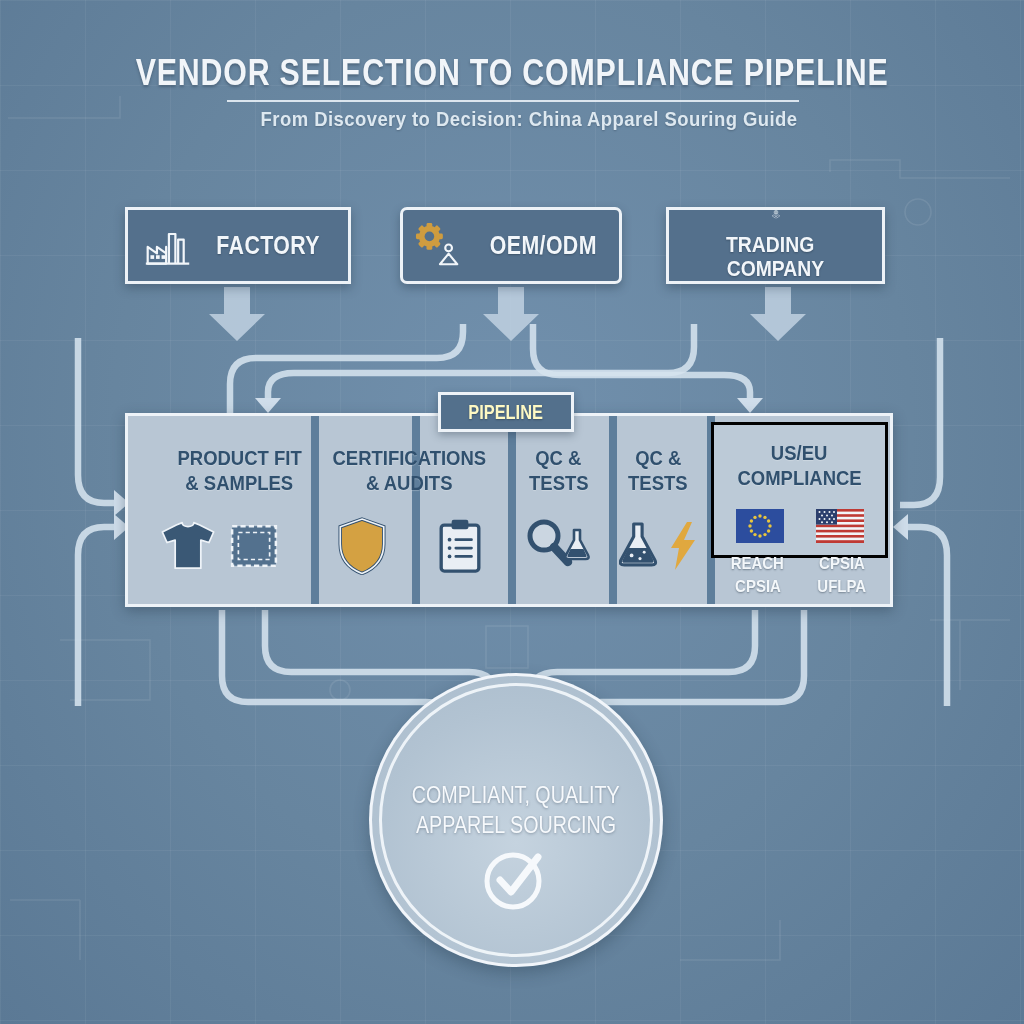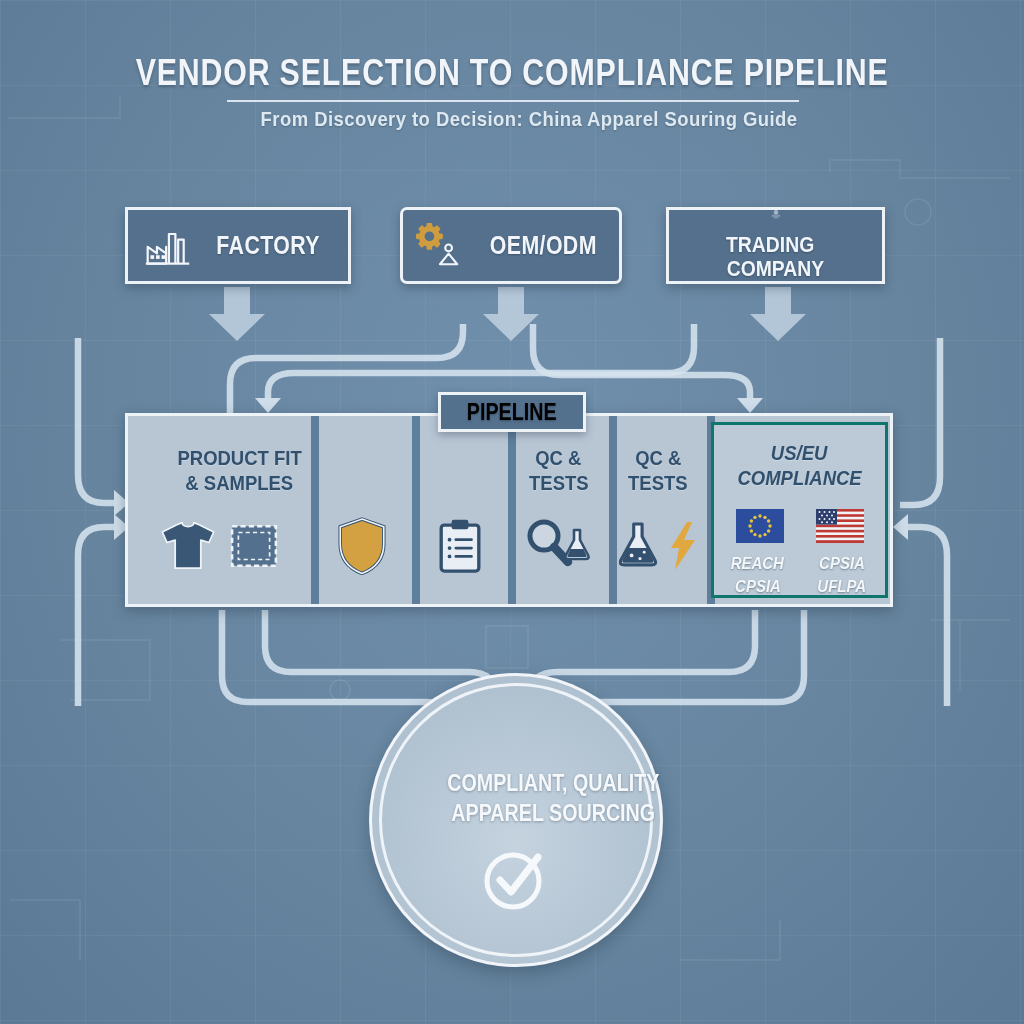--- a/index.html
+++ b/index.html
@@ -62,54 +62,53 @@
   .stage-head{
     position:absolute; top:30px; text-align:center; color:#30506e;
     font-size:21px; font-weight:bold; line-height:1.18; z-index:3;
     text-shadow:0 1px 1px rgba(255,255,255,0.25);
   }
   .icons-row{
     position:absolute; top:88px; height:84px; display:flex;
     align-items:center; justify-content:center; gap:13px; z-index:3;
   }
   .pipe-label{
-    position:absolute; left:438px; top:392px; width:148px; height:40px;
+    position:absolute; left:438px; top:392px; width:136px; height:40px;
     box-sizing:border-box; background:#53708c; border:3px solid #eef3f8;
     display:flex; align-items:center; justify-content:center;
-    color:#000000; font-size:24px; font-weight:bold; z-index:4;
+    color:#fef9c3; font-size:20px; font-weight:bold; z-index:4;
     box-shadow:0 3px 8px rgba(28,45,62,0.35);
     text-shadow:0 1px 2px rgba(25,40,56,0.4);
   }
   .useu-tile{
-    position:absolute; left:583px; top:6px; width:177px; height:176px;
-    box-sizing:border-box; background:#bccad7; border:3px solid #0f766e; z-index:3;font-style:italic;
+    position:absolute; left:583px; top:6px; width:177px; height:136px;
+    box-sizing:border-box; background:#bccad7; border:3px solid #000000; z-index:3;
   }
   .useu-tile .stage-head{position:absolute; top:16px; left:0; width:100%;}
   .flag-row{position:absolute; top:84px; left:0; width:100%; display:flex; justify-content:center; gap:32px;}
   .flag-labels{position:absolute; top:128px; left:0; width:100%; display:flex; justify-content:center; gap:22px;}
   .flag-col{width:62px; text-align:center; color:#f3f7fa; font-size:17px; font-weight:bold; line-height:1.35;
     text-shadow:0 1px 2px rgba(25,40,56,0.45);}
 
   
   .outcome{
     position:absolute; left:369px; top:673px; width:294px; height:294px;
     box-sizing:border-box; border-radius:50%;
     border:3px solid rgba(244,248,252,0.95);
     background:radial-gradient(circle at 50% 58%, #c5d3df 0%, #b2c3d2 60%, #a9bbcb 100%);
     box-shadow:0 6px 16px rgba(28,45,62,0.3); z-index:2;
   }
   .outcome::before{
     content:""; position:absolute; inset:7px; border-radius:50%;
     border:3px solid rgba(244,248,252,0.9);
   }
   .outcome-text{
-    position:absolute; top:92px; left:0; width:100%; text-align:center;
-    color:#f6f9fc; font-size:24px; font-weight:bold; line-height:1.25;
+    position:absolute; top:104px; left:0; width:100%; text-align:center;
+    color:#f6f9fc; font-size:24px; font-weight:normal; line-height:1.25;
     text-shadow:0 1px 3px rgba(25,40,56,0.35);
-    margin-left:37px;
   }
   .check-wrap{position:absolute; left:50%; top:168px; transform:translateX(-50%);}
 </style>
 </head>
 <body>
 
 <div id="canvas">
   <div class="grid"></div>
 
   <svg style="position:absolute;inset:0;pointer-events:none;" width="1024" height="1024" viewBox="0 0 1024 1024">
@@ -249,20 +248,24 @@
     <div class="icons-row" style="left:0; width:183px;">
       <svg width="56" height="50" viewBox="0 0 48 42">
         <path d="M14 3 L19 1 C19 5.5 29 5.5 29 1 L34 3 L46 9 L42 18 L35 16 L35 40 H13 L13 16 L6 18 L2 9 Z" fill="#3a5875" stroke="#eef3f8" stroke-width="1.5" stroke-linejoin="round"></path>
       </svg>
       <svg width="50" height="46" viewBox="0 0 48 44">
         <rect x="3" y="3" width="42" height="38" fill="#53718e" stroke="#eef3f8" stroke-width="2.4" stroke-dasharray="5 3"></rect>
         <rect x="9" y="9" width="30" height="26" fill="none" stroke="#eef3f8" stroke-width="1.6" stroke-dasharray="4 3"></rect>
       </svg>
     </div>
 
+    <div class="stage-head" style="left:183px; width:197px;">
+      <span class="cond2">CERTIFICATIONS</span><br>
+      <span class="cond2">&amp; AUDITS</span>
+    </div>
     <div class="icons-row" style="left:183px; width:101px;">
       <svg width="50" height="58" viewBox="0 0 48 56">
         <path d="M24 2 L45 9.5 V26 C45 41 35.5 50 24 54.5 C12.5 50 3 41 3 26 V9.5 Z" fill="#d4a142" stroke="#33516f" stroke-width="3.4"></path>
         <path d="M24 2 L45 9.5 V26 C45 41 35.5 50 24 54.5 C12.5 50 3 41 3 26 V9.5 Z" fill="none" stroke="#eef3f8" stroke-width="1.6" transform="translate(0,0) scale(1)"></path>
       </svg>
     </div>
     <div class="icons-row" style="left:284px; width:96px;">
       <svg width="46" height="58" viewBox="0 0 44 54">
         <rect x="4" y="7" width="36" height="44" rx="3" fill="#e9eef4" stroke="#33516f" stroke-width="3.2"></rect>
         <rect x="14" y="2" width="16" height="9" rx="2" fill="#33516f"></rect>

